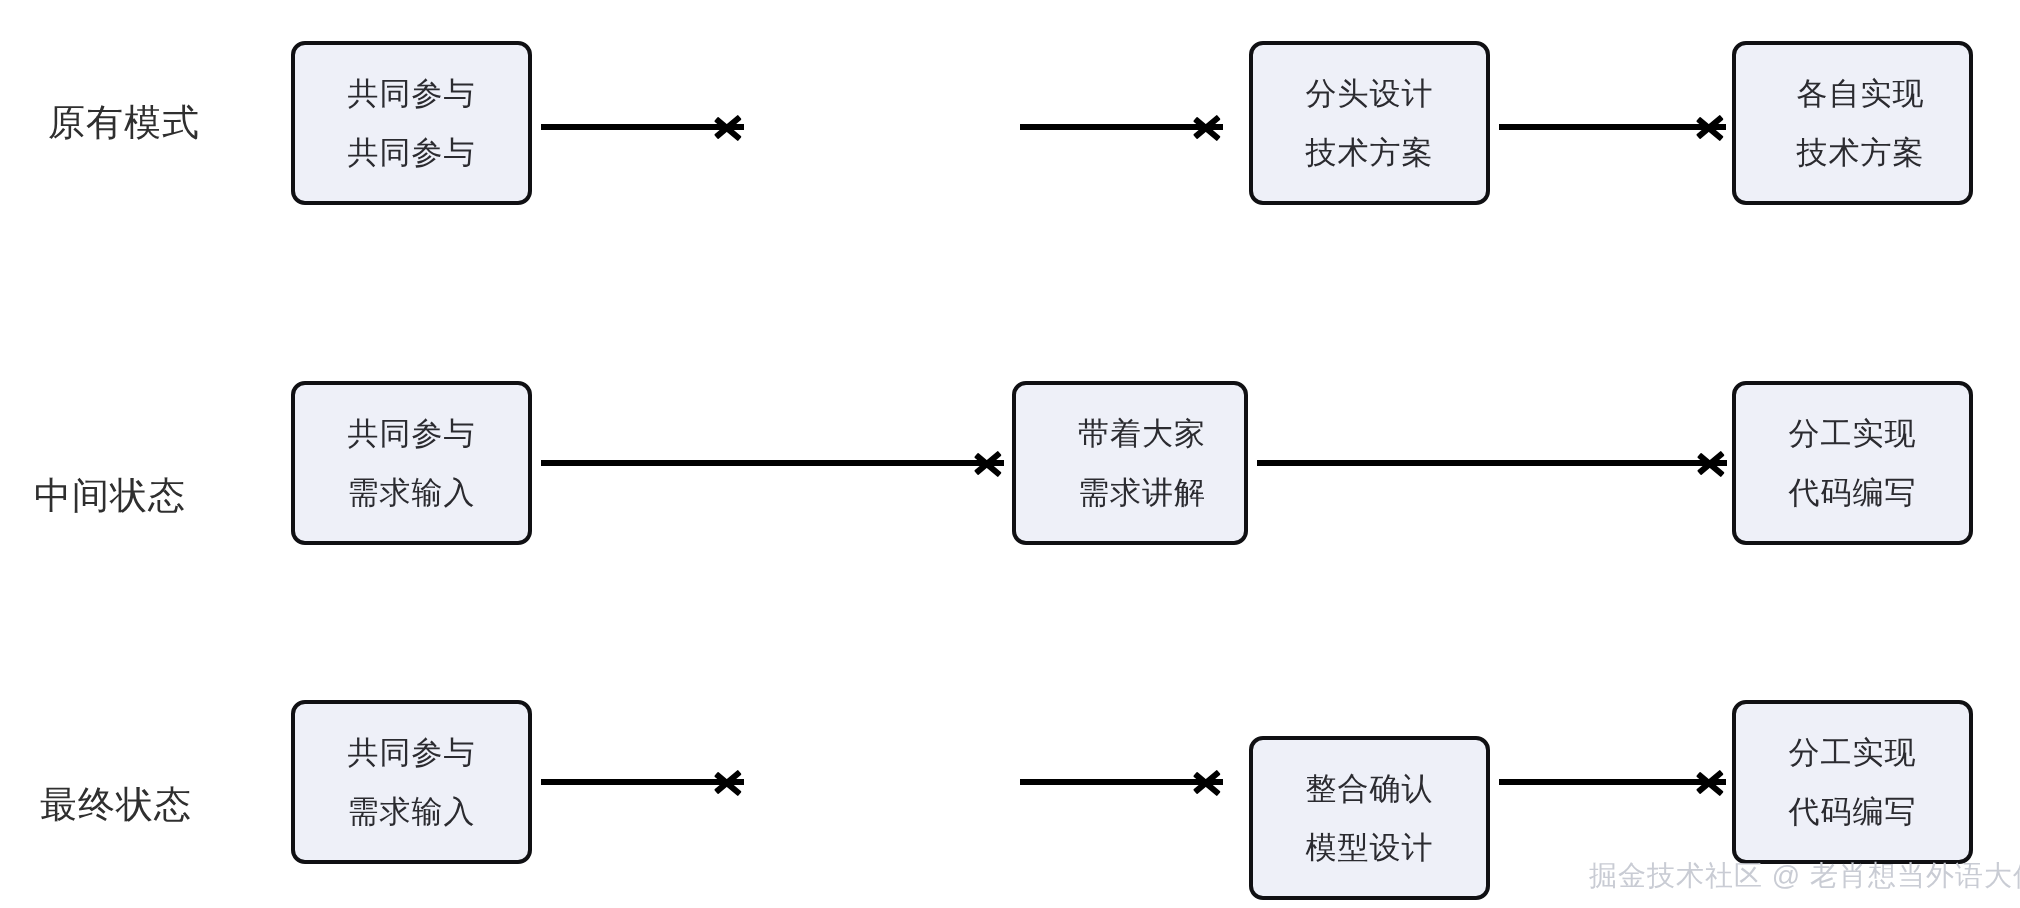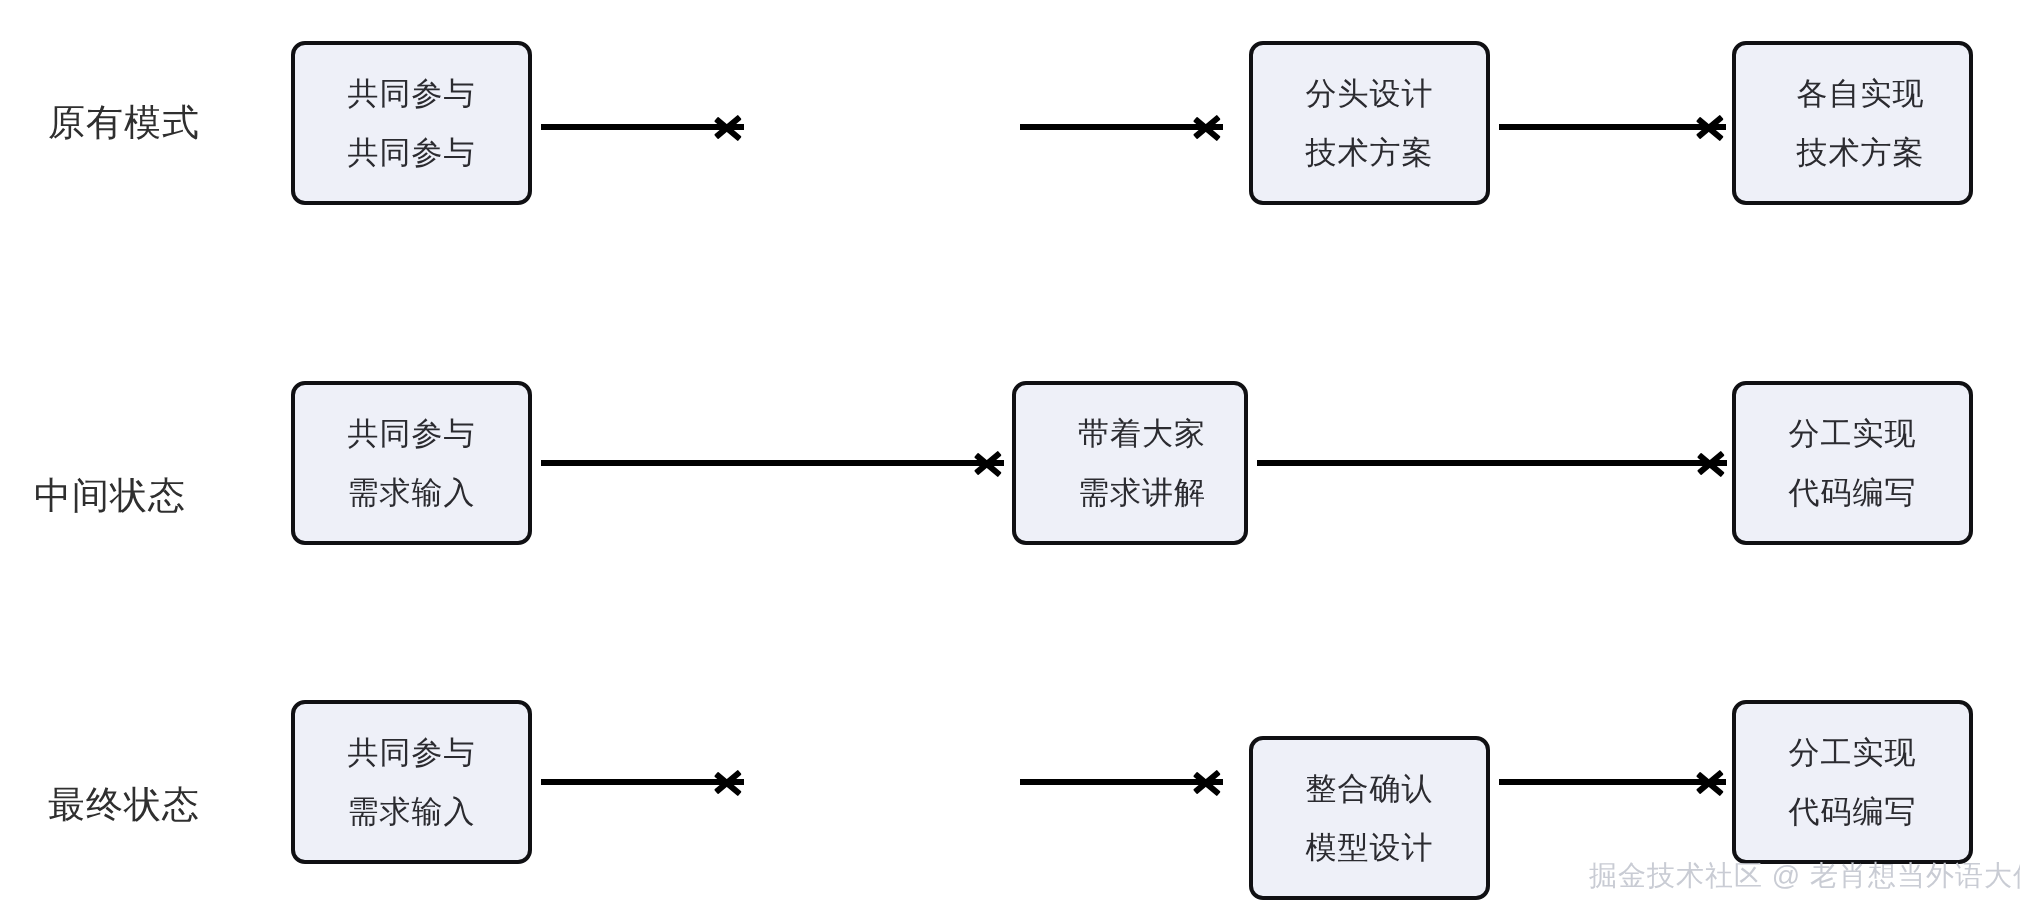--- a/index.html
+++ b/index.html
@@ -162,21 +162,21 @@
   <div class="arrow" style="left:1257px; top:463px; width:470px;">
     <span class="shaft"></span>
     <span class="head"></span>
   </div>
 
   <div class="node" style="left:1732px; top:381px; width:241px; height:164px;">
     <span class="line">分工实现</span>
     <span class="line">代码编写</span>
   </div>
 
-  <div class="row-label" style="left:48px; top:786px;">最终状态</div>
+  <div class="row-label" style="left:40px; top:786px;">最终状态</div>
 
   <div class="node" style="left:291px; top:700px; width:241px; height:164px;">
     <span class="line">共同参与</span>
     <span class="line">需求输入</span>
   </div>
 
   <div class="arrow" style="left:541px; top:782px; width:203px;">
     <span class="shaft"></span>
     <span class="head"></span>
   </div>

